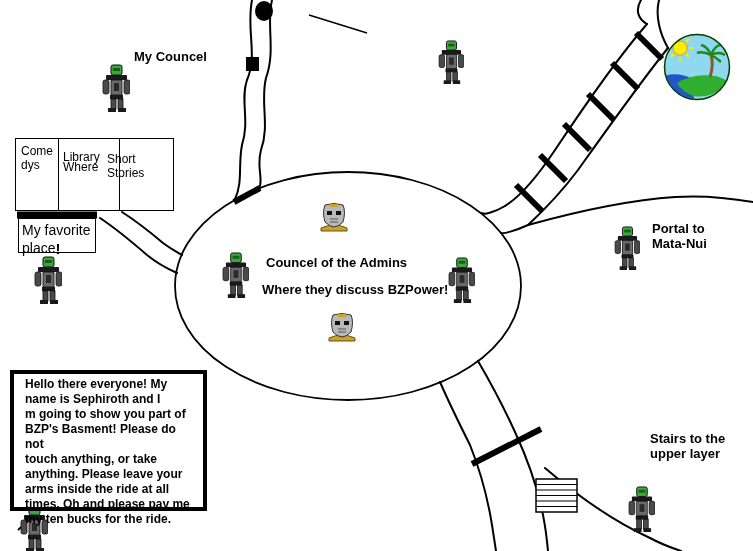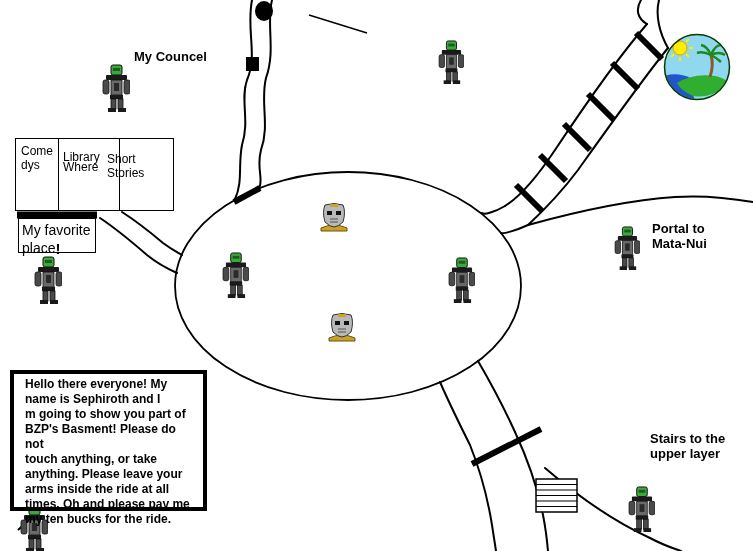--- a/index.html
+++ b/index.html
@@ -163,20 +163,22 @@
     </svg>
   <svg class="sprite" style="left:324px;top:312px" width="36" height="30" viewBox="0 0 36 30">
       <use href="#admin-sprite"></use>
     </svg>
 
   <div class="label" style="left:134px;top:49px">My Councel</div>
   <div class="label" style="left:650px;top:431px">Stairs to the
 upper layer</div>
   <div class="label" style="left:652px;top:221px">Portal to
 Mata-Nui</div>
+  <div class="label" style="left:266px;top:255px">Councel of the Admins</div>
+  <div class="label" style="left:262px;top:282px">Where they discuss BZPower!</div>
 
   <div class="box" style="left:15px;top:138px;width:159px;height:73px">
     <div class="vline" style="left:42px"></div>
     <div class="vline" style="left:103px"></div>
     <div class="cell-label" style="left:5px;top:6px">Come
 dys</div>
     <div class="cell-label" style="left:47px;top:12px">Library</div>
     <div class="cell-label" style="left:47px;top:22px">Where</div>
     <div class="cell-label" style="left:91px;top:14px">Short
 Stories</div>

